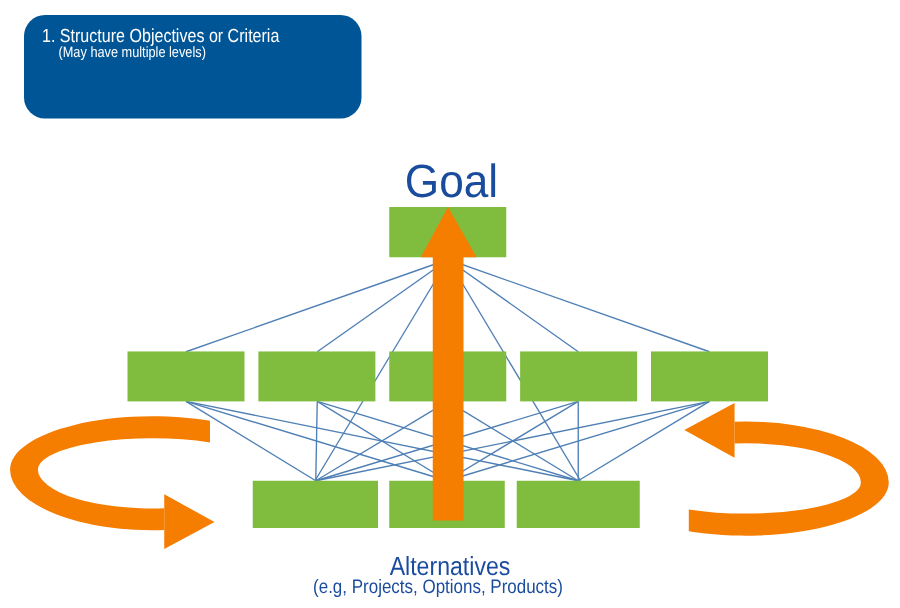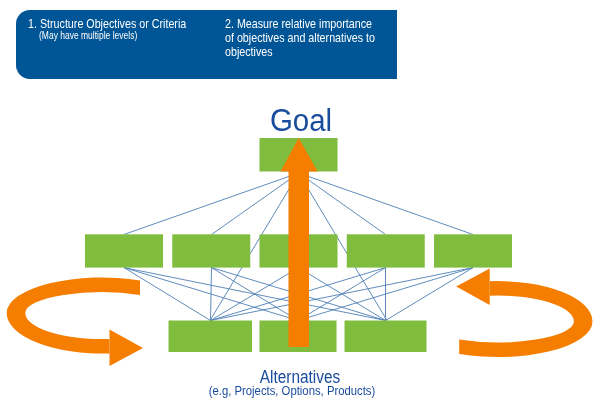--- a/index.html
+++ b/index.html
@@ -32,23 +32,20 @@
   svg{position:absolute;left:0;top:0;}
 </style>
 </head>
 <body>
 
 <div id="canvas">
 
   <div id="step1" class="step-box" style="left:16px;width:225px;border-radius:14px;">
     <div class="step-text">1. Structure Objectives or Criteria</div>
     <div class="step-note">(May have multiple levels)</div>
-  </div>
-  <div id="step2" class="step-box" style="left:213px;width:184px;">
-    <div class="step-text">2. Measure relative importance of objectives and alternatives to objectives</div>
   </div>
 
   <svg width="600" height="405" viewBox="0 0 600 405">
 
     <g stroke="#4E7FB5" stroke-width="0.9" fill="none">
       <line x1="298.7" y1="173" x2="124" y2="234.5"></line>
       <line x1="298.7" y1="173" x2="211.5" y2="234.5"></line>
       <line x1="298.7" y1="173" x2="298.5" y2="234.5"></line>
       <line x1="298.7" y1="173" x2="385.5" y2="234.5"></line>
       <line x1="298.7" y1="173" x2="473" y2="234.5"></line>

